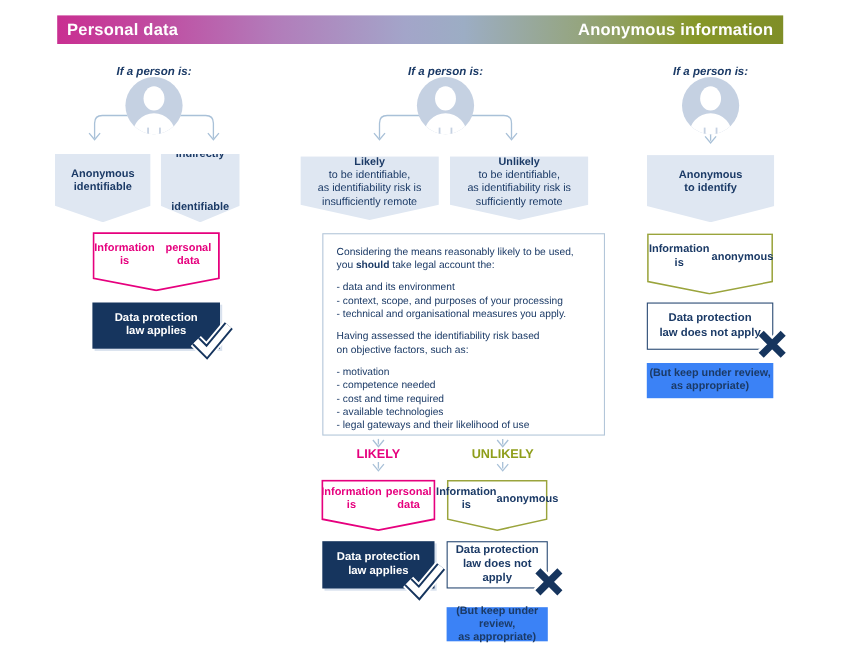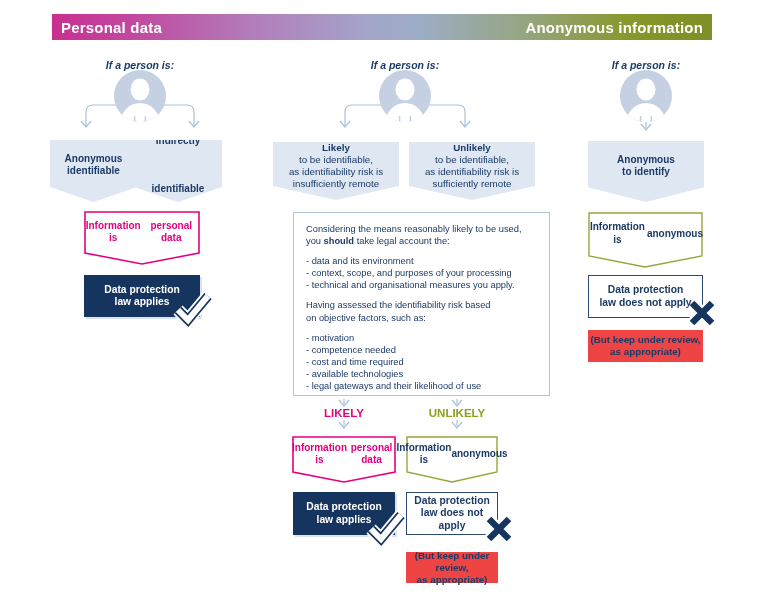--- a/index.html
+++ b/index.html
@@ -43,21 +43,21 @@
     background:#16355e;box-shadow:2px 2px 0 #d9e2ee;
     display:flex;flex-direction:column;align-items:center;justify-content:center;
     text-align:center;color:#fff;font-weight:bold;font-size:10.3px;line-height:12.5px;
   }
   .lawlight{
     background:#fff;border:1.6px solid #2a4a74;box-sizing:border-box;
     display:flex;flex-direction:column;align-items:center;justify-content:center;
     text-align:center;color:#1b3a66;font-weight:bold;font-size:10.3px;line-height:12.5px;
   }
   .review{
-    background:#ef4444;
+    background:#3b82f6;
     display:flex;flex-direction:column;align-items:center;justify-content:center;
     text-align:center;color:#1b3a66;font-weight:bold;font-size:9.8px;line-height:12px;
   }
   
   .bigbox{
     left:293px;top:212px;width:257px;height:184px;
     background:#fff;border:1px solid #b3c6d9;box-sizing:border-box;
     padding:10px 8px 0 12px;color:#1b3a66;font-size:9.3px;line-height:12.1px;text-align:left;
   }
   .bigbox .gap{height:8px;}
@@ -148,21 +148,21 @@
       <ellipse cx="27" cy="55" rx="20" ry="21" fill="#fff"></ellipse>
       <rect x="20.8" y="47" width="1.6" height="7" fill="#c5d1e2"></rect>
       <rect x="31.6" y="47" width="1.6" height="7" fill="#c5d1e2"></rect>
     </g>
   </svg>
 
   <div class="abs chev" style="left:50px;top:140px;width:87px;height:62px;">
     <div class="b">Anonymous</div>
     <div class="b">identifiable</div>
   </div>
-  <div class="abs chev" style="left:134px;top:140px;width:88px;height:62px;gap:36px;">
+  <div class="abs chev" style="left:146px;top:140px;width:72px;height:62px;gap:36px;">
     <div class="b">Indirectly</div>
     <div class="b">identifiable</div>
   </div>
 
   <div class="abs chev" style="left:273px;top:142px;width:126px;height:58px;padding-bottom:10px;">
     <div class="r" style="font-weight:bold;">Likely</div>
     <div class="r">to be identifiable,</div>
     <div class="r">as identifiability risk is</div>
     <div class="r">insufficiently remote</div>
   </div>

